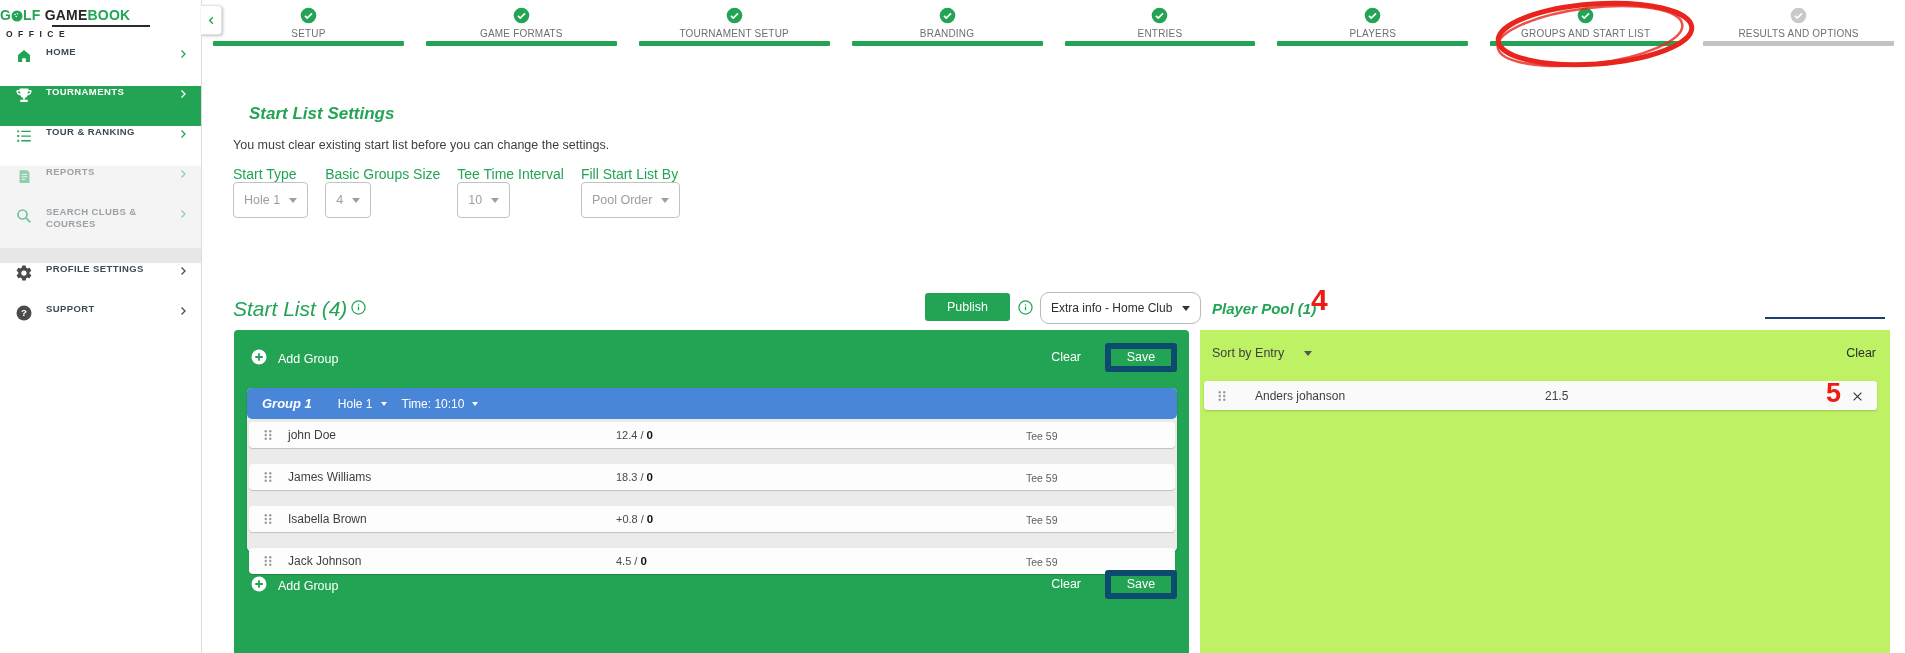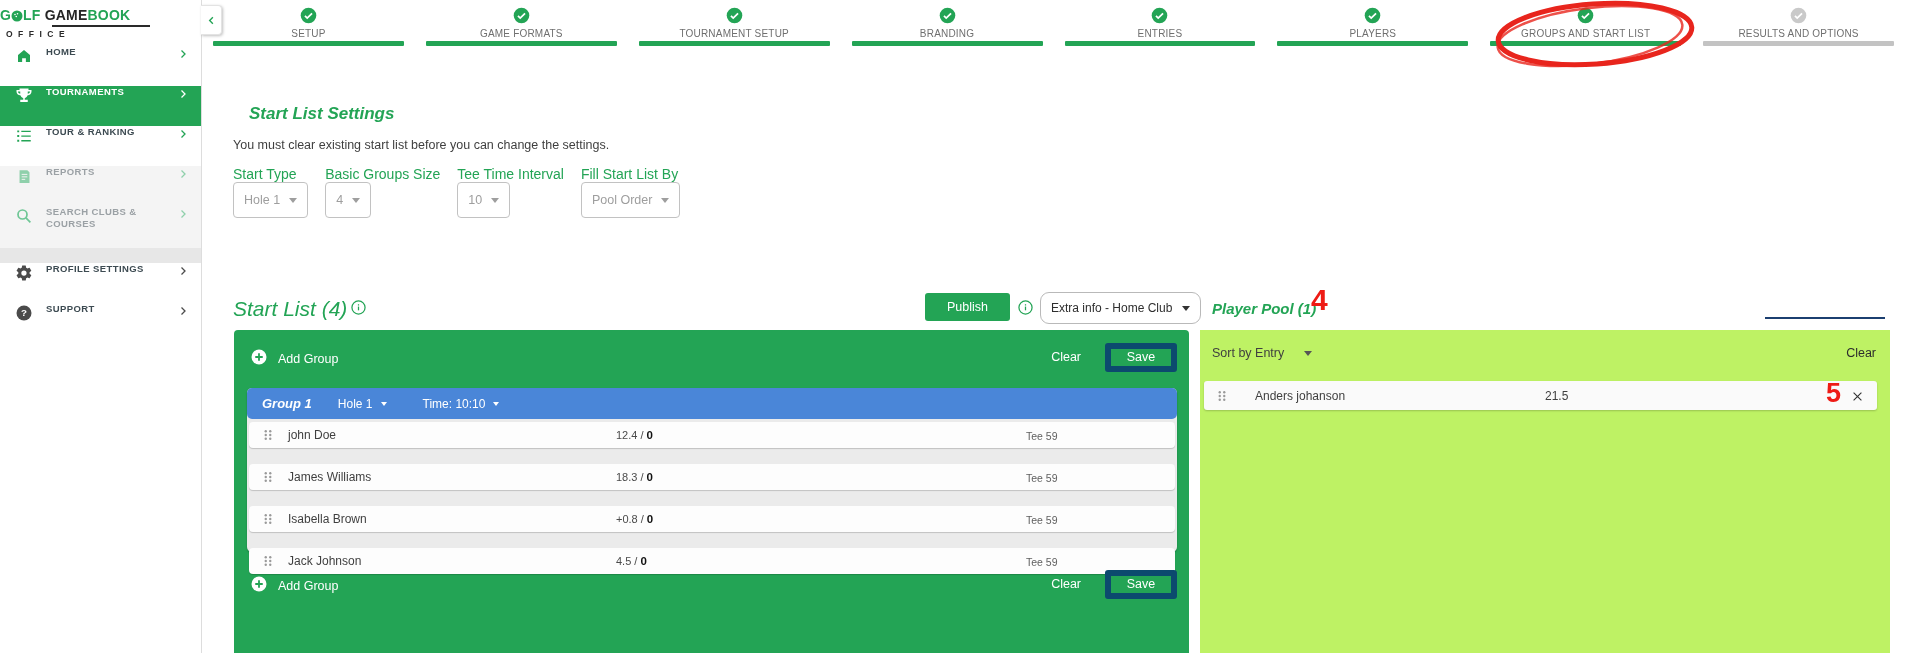--- a/index.html
+++ b/index.html
@@ -69,21 +69,21 @@
   .pclear{margin-left:auto;color:#fff;font-size:12.5px;margin-right:24px;cursor:pointer}
   .psave{width:72px;height:29px;border:6px solid #0c4a6e;border-radius:3px;background:transparent;color:#fff;
     font-size:12.5px;font-family:Liberation Sans, sans-serif;cursor:pointer}
   .group-card{position:absolute;left:13px;top:58px;width:930px;height:164px;background:#ebebeb;border-radius:5px;
     box-shadow:0 1px 2px rgba(0,0,0,.25)}
   .group-bar{position:absolute;left:0;top:0;right:0;height:31px;background:#4a86d8;border-radius:5px;
     display:flex;align-items:center;color:#fff}
   .gtitle{font-style:italic;font-weight:bold;font-size:13px;margin-left:15px}
   .gsel{display:flex;align-items:center;gap:8px;font-size:12px;cursor:pointer}
   .gsel .caret{border-top-color:#fff;border-left-width:3.5px;border-right-width:3.5px;border-top-width:4.5px}
-  .gsel1{margin-left:26px}.gsel2{margin-left:36px}
+  .gsel1{margin-left:26px}.gsel2{margin-left:15px}
   .rows{position:absolute;left:2px;right:2px;top:34px}
   .prow{position:relative;height:26px;background:#fdfdfd;border-radius:4px;margin-bottom:16px;box-shadow:0 1px 1px rgba(0,0,0,.18)}
   .drag{position:absolute;width:12px;height:14px;cursor:grab}
   .prow .drag{left:13px;top:6px}
   .prow .pname{position:absolute;left:39px;top:6px;font-size:12px;color:#3f3f3f}
   .prow .phcp{position:absolute;left:367px;top:7px;font-size:11px;color:#4a4a4a}
   .phcp b{font-size:11.5px;color:#111;margin-left:3px}
   .prow .ptee{position:absolute;left:777px;top:8px;font-size:10.5px;color:#5f5f5f}
   
   .pool-panel{position:absolute;left:1200px;top:330px;width:690px;height:323px;background:#bef264}

